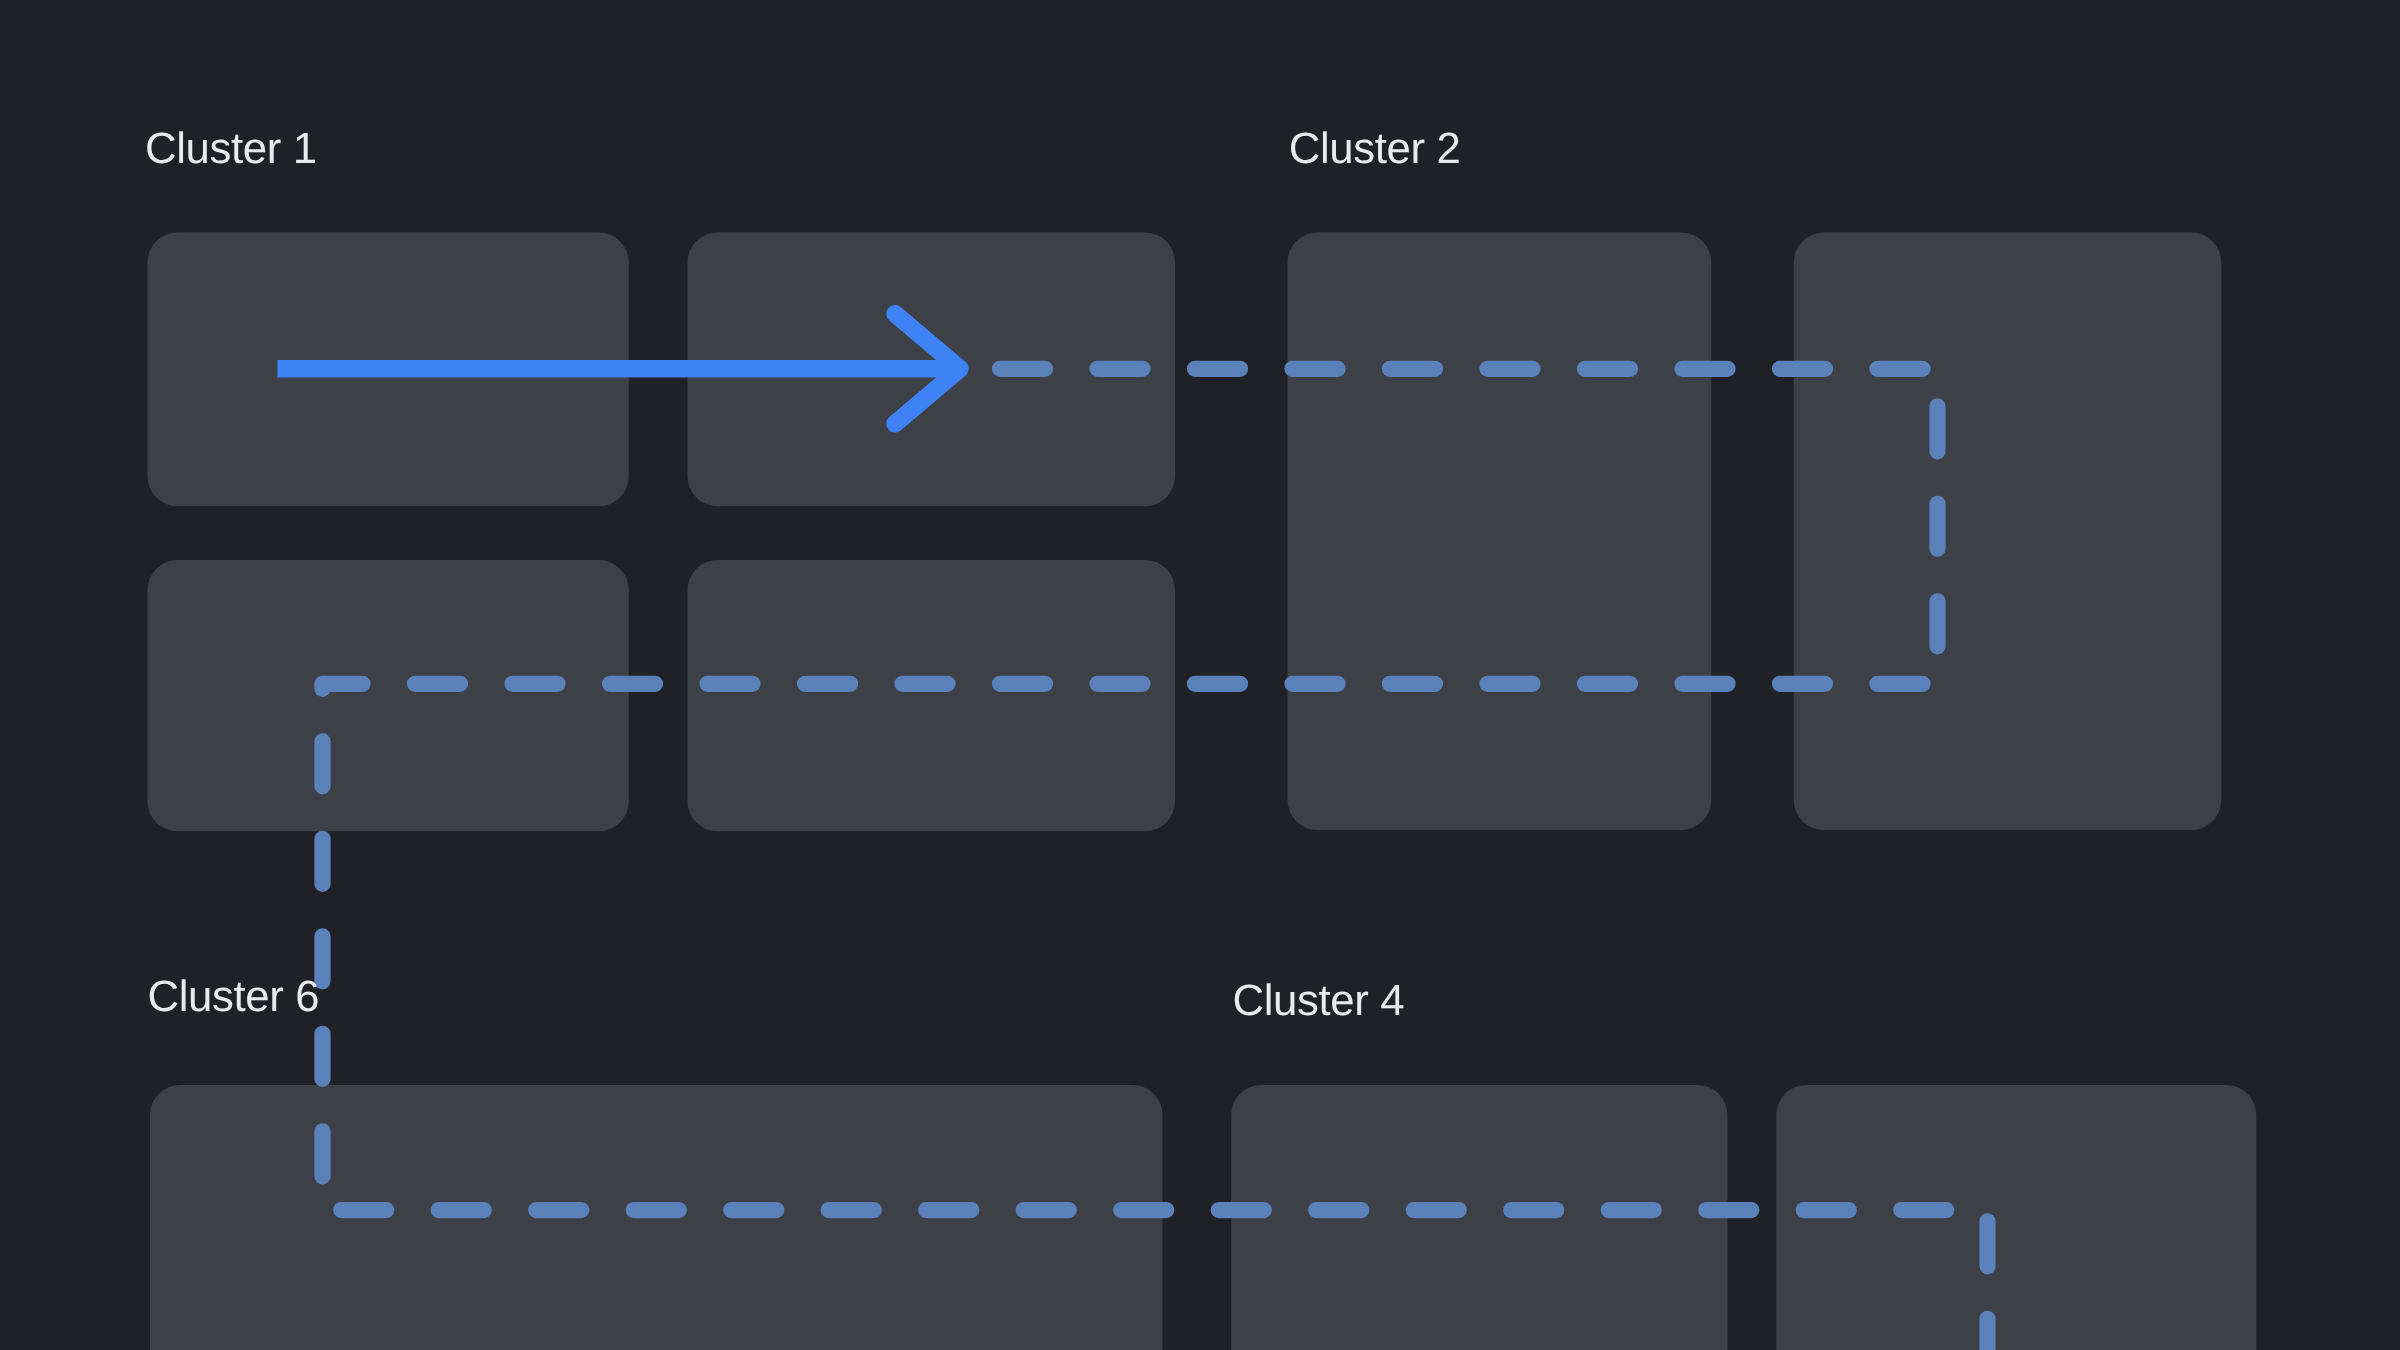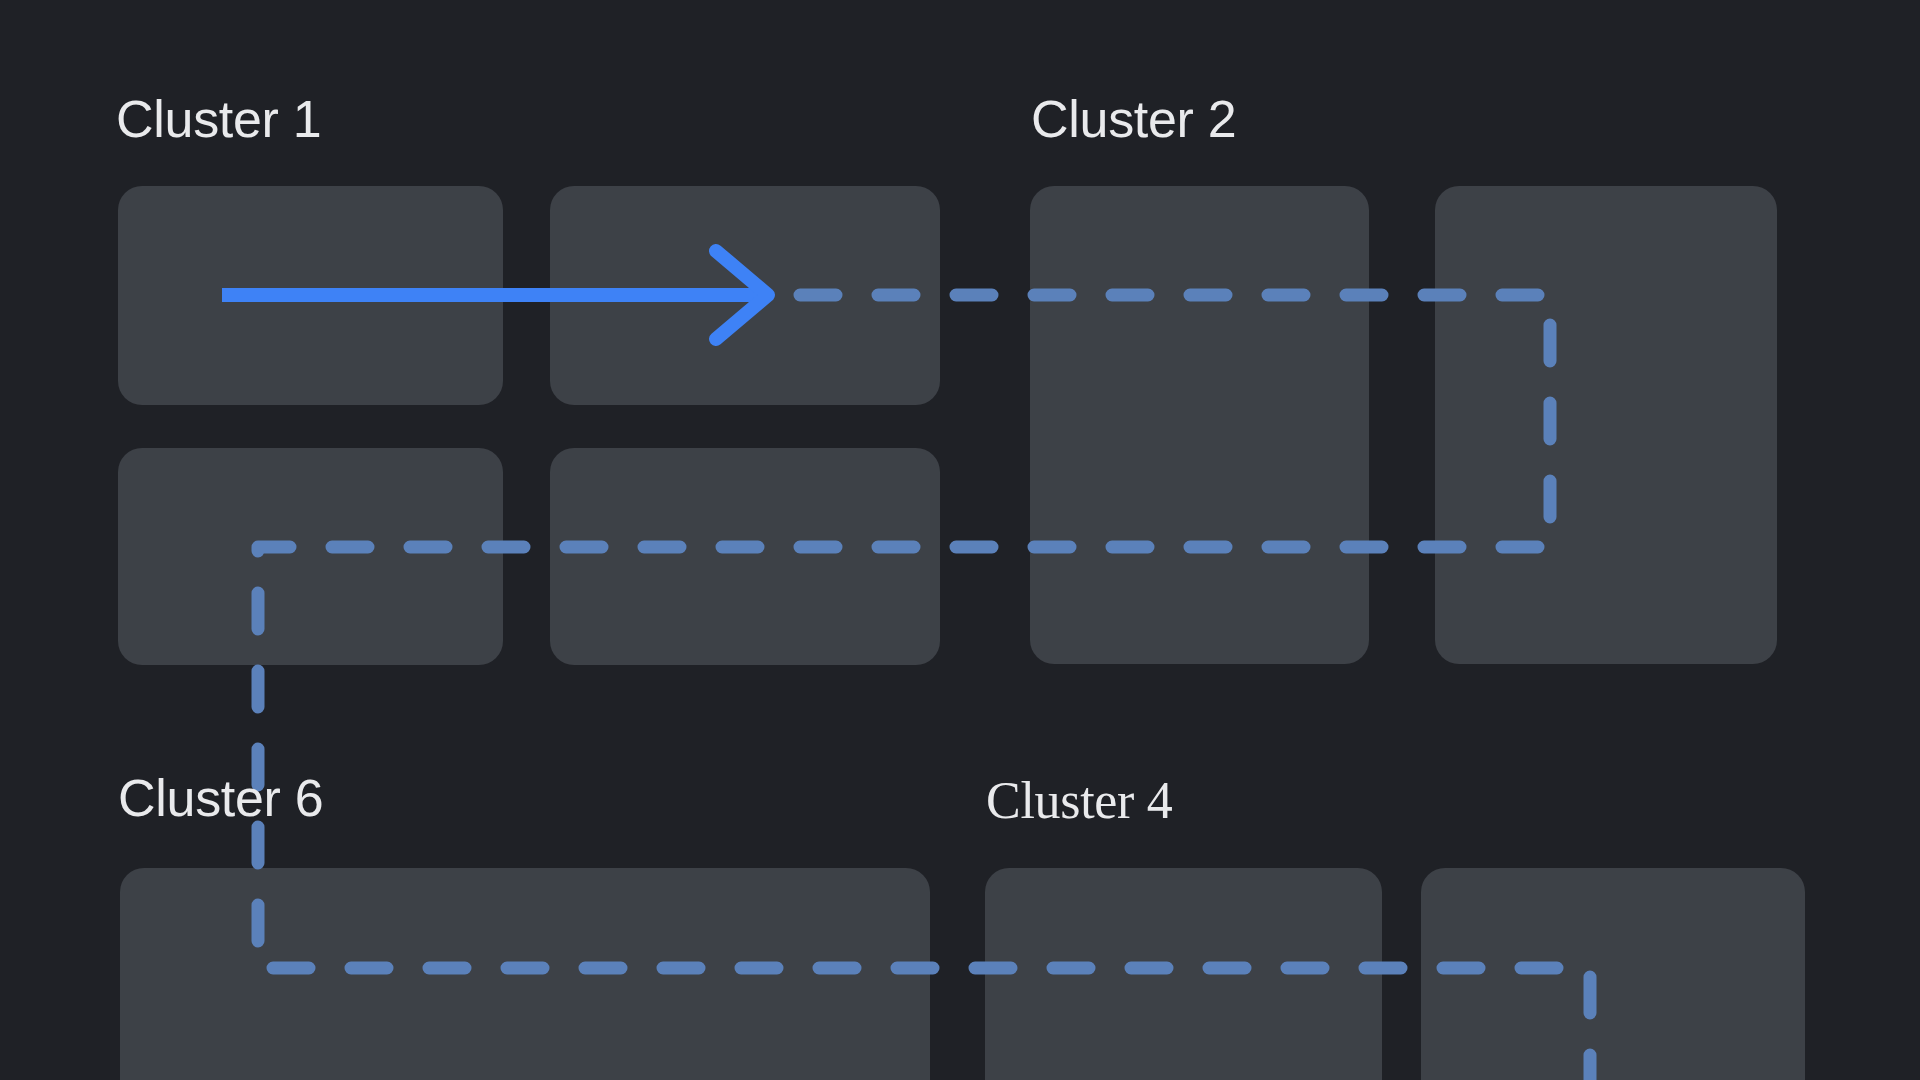--- a/index.html
+++ b/index.html
@@ -22,21 +22,21 @@
     background: var(--bg);
   }
   .node {
     position: absolute;
     background: var(--box);
     border-radius: 24px;
   }
   .cluster-label {
     position: absolute;
     color: var(--text);
-    font-size: 52px;
+    font-size: 35px;
     font-weight: 500;
     letter-spacing: -0.3px;
     line-height: 46px;
     white-space: nowrap;
   }
   
   .b-c1-1 { left: 118px;  top: 186px; width: 385px; height: 219px; }
   .b-c1-2 { left: 550px;  top: 186px; width: 390px; height: 219px; }
   .b-c1-3 { left: 118px;  top: 448px; width: 385px; height: 217px; }
   .b-c1-4 { left: 550px;  top: 448px; width: 390px; height: 217px; }
@@ -45,21 +45,21 @@
   .b-c2-2 { left: 1435px; top: 186px; width: 342px; height: 478px; }
   
   .b-c3-1 { left: 120px;  top: 868px; width: 810px; height: 260px; }
   
   .b-c4-1 { left: 985px;  top: 868px; width: 397px; height: 260px; }
   .b-c4-2 { left: 1421px; top: 868px; width: 384px; height: 260px; }
 
   .l-c1 { left: 116px;  top: 96px;  }
   .l-c2 { left: 1031px; top: 96px;  }
   .l-c3 { left: 118px;  top: 775px; }
-  .l-c4 { left: 986px;  top: 778px; font-family: Liberation Serif, serif; }
+  .l-c4 { left: 986px;  top: 778px; }
 
   svg.connectors {
     position: absolute;
     left: 0; top: 0;
     width: 1920px; height: 1080px;
     pointer-events: none;
   }
   .solid-line {
     stroke: var(--arrow);
     stroke-width: 14;

